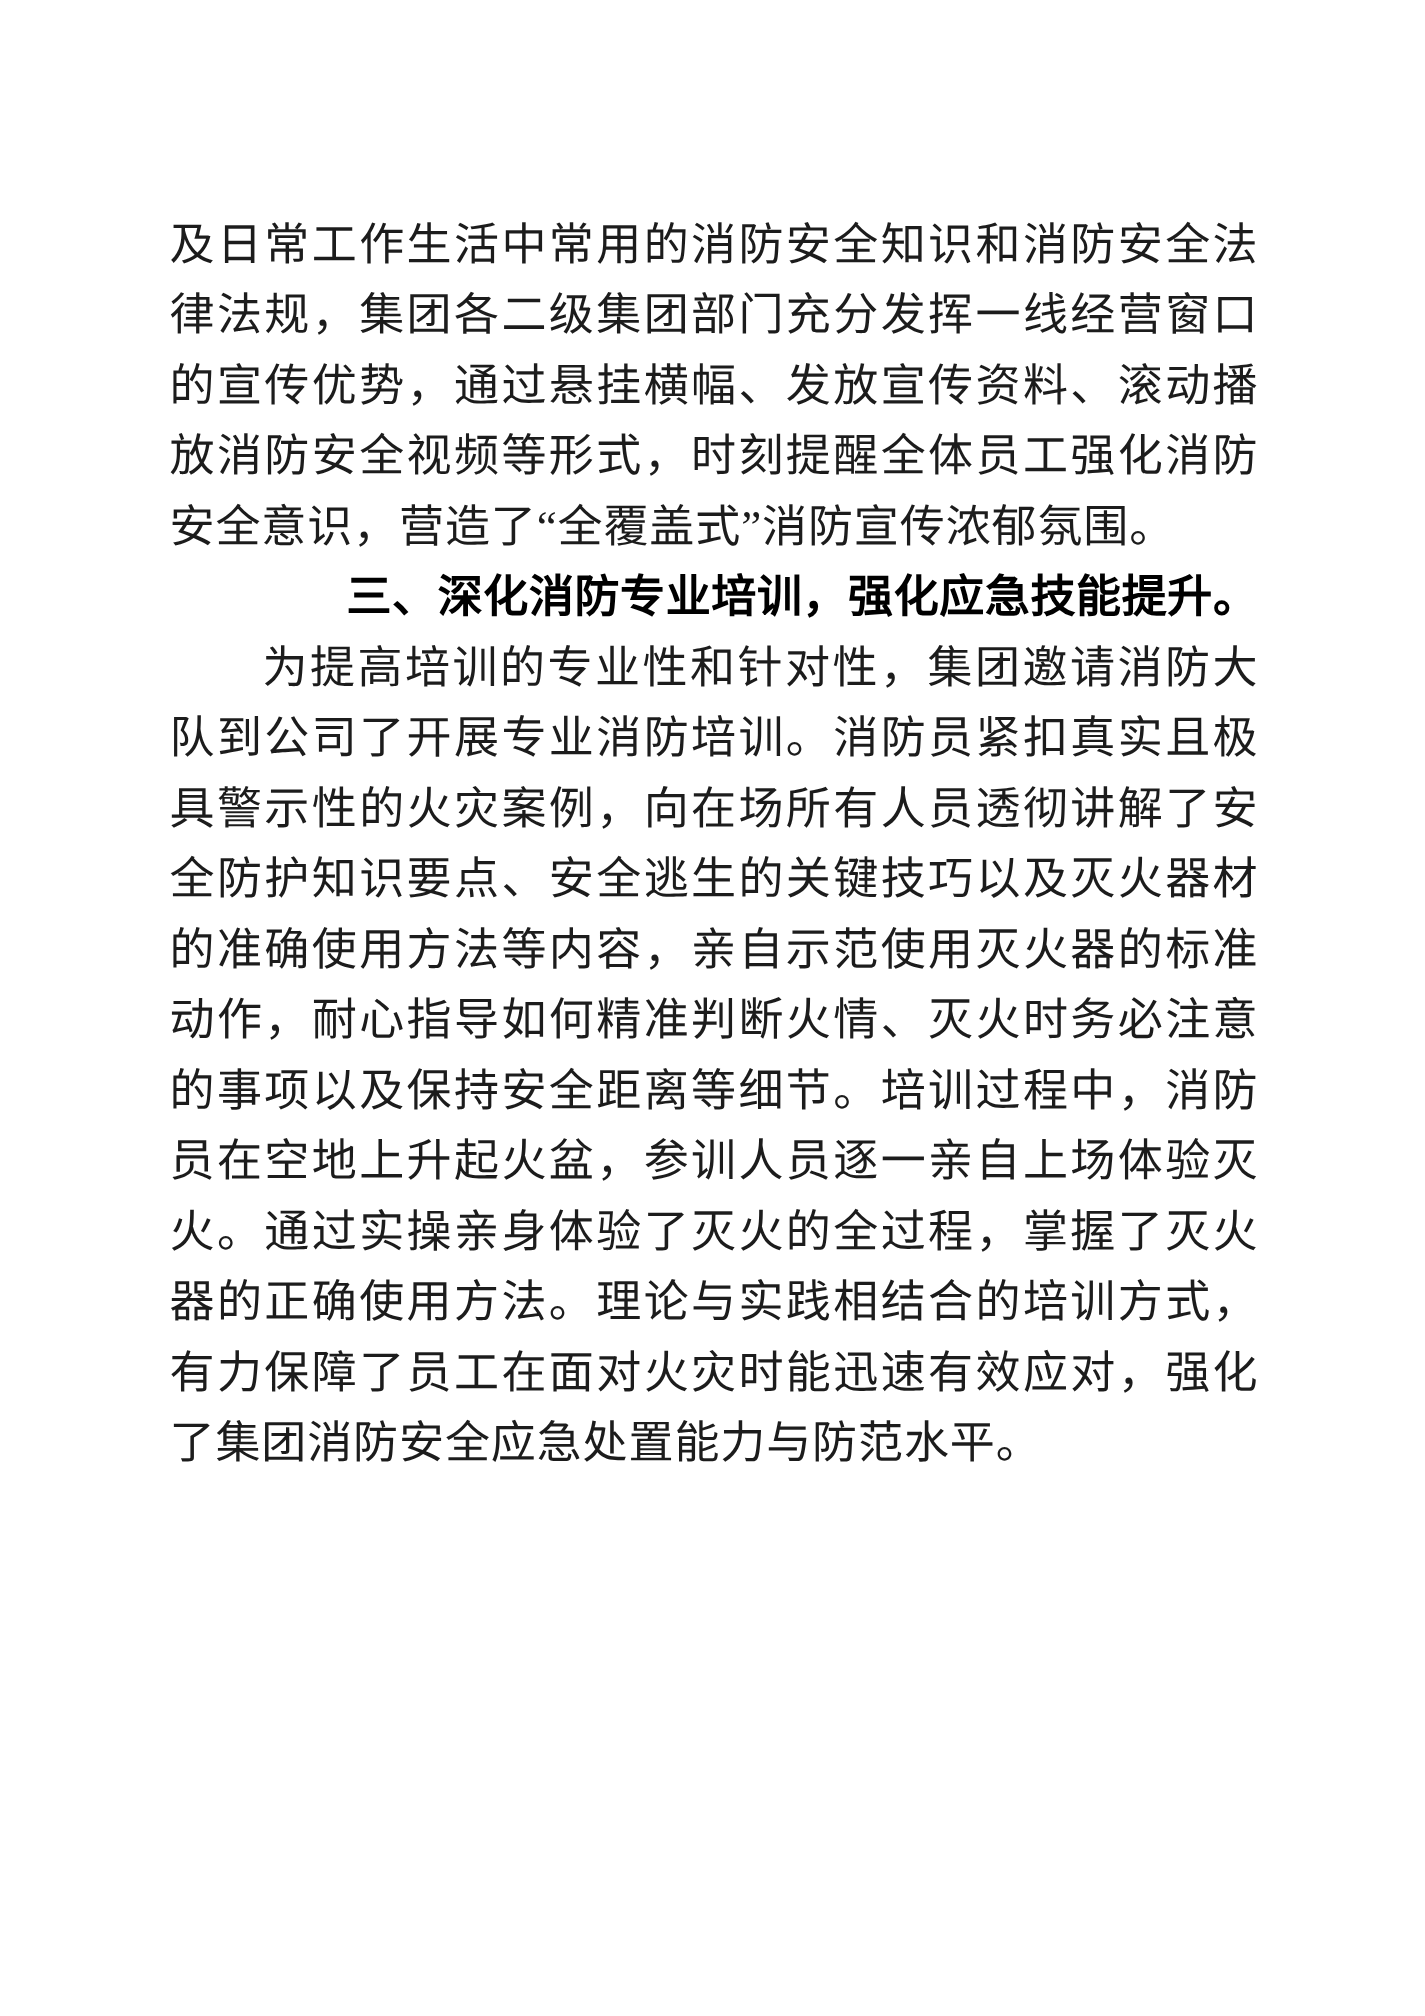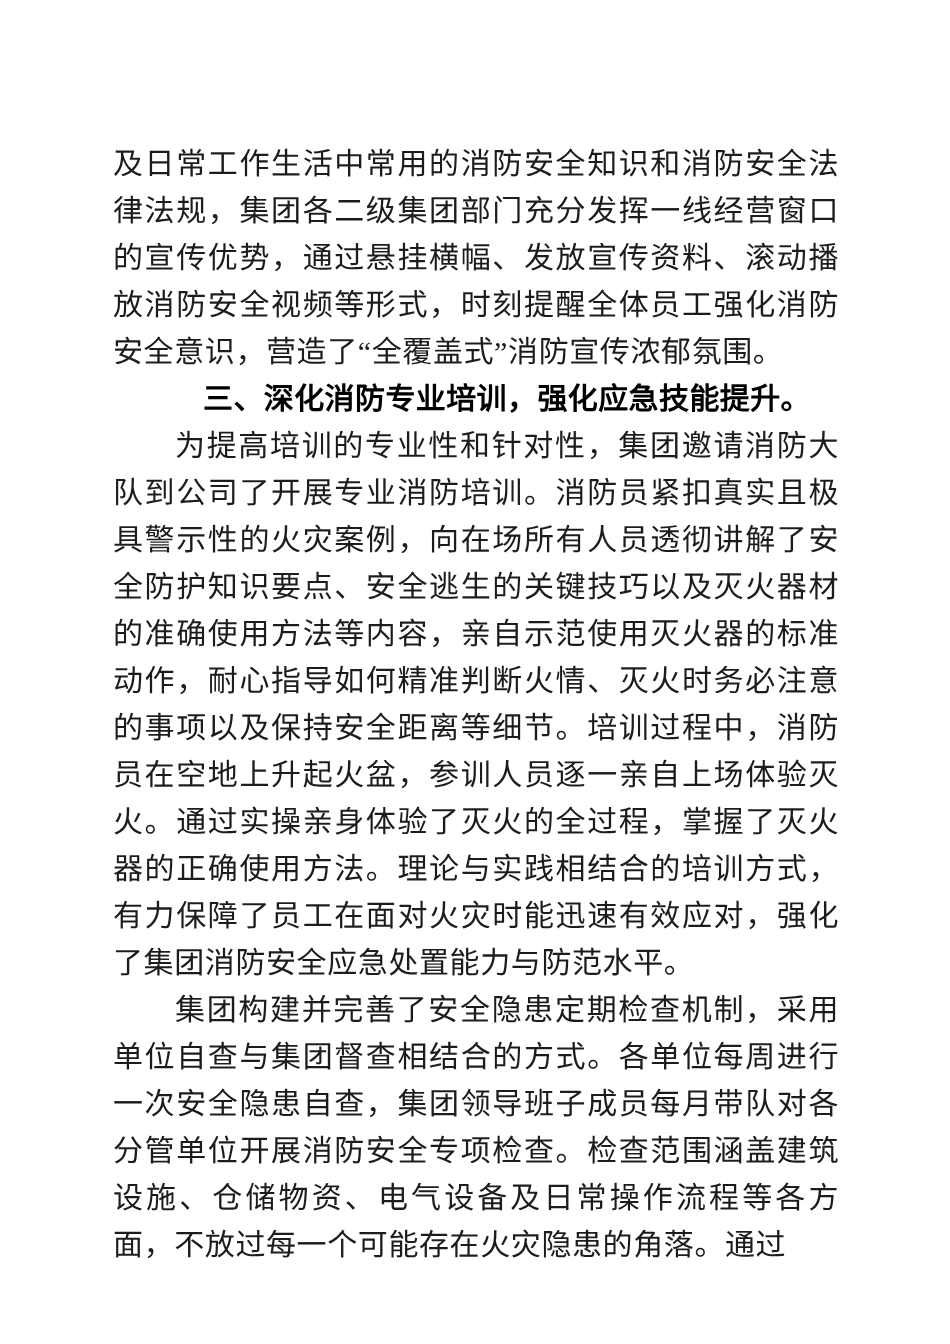--- a/index.html
+++ b/index.html
@@ -52,33 +52,32 @@
   
   .heading {
     margin: 0;
     font-family: "Liberation Sans", "DejaVu Sans", sans-serif;
     font-size: 30px;
     line-height: 47px;
     letter-spacing: 0.4px;
     font-weight: 700;
     color: #000000;
     text-indent: 62px;
-    text-align: center;
+    text-align: right;
     word-break: break-all;
   }
 </style>
 </head>
 <body>
 
 <div class="page">
   <div class="doc-body">
 
     <p class="para cont">及日常工作生活中常用的消防安全知识和消防安全法律法规，集团各二级集团部门充分发挥一线经营窗口的宣传优势，通过悬挂横幅、发放宣传资料、滚动播放消防安全视频等形式，时刻提醒全体员工强化消防安全意识，营造了“全覆盖式”消防宣传浓郁氛围。</p>
 
     <p class="heading">三、深化消防专业培训，强化应急技能提升。</p>
 
     <p class="para">为提高培训的专业性和针对性，集团邀请消防大队到公司了开展专业消防培训。消防员紧扣真实且极具警示性的火灾案例，向在场所有人员透彻讲解了安全防护知识要点、安全逃生的关键技巧以及灭火器材的准确使用方法等内容，亲自示范使用灭火器的标准动作，耐心指导如何精准判断火情、灭火时务必注意的事项以及保持安全距离等细节。培训过程中，消防员在空地上升起火盆，参训人员逐一亲自上场体验灭火。通过实操亲身体验了灭火的全过程，掌握了灭火器的正确使用方法。理论与实践相结合的培训方式，有力保障了员工在面对火灾时能迅速有效应对，强化了集团消防安全应急处置能力与防范水平。</p>
 
 
-    <p class="para">集团构建并完善了安全隐患定期检查机制，采用单位自查与集团督查相结合的方式。各单位每周进行一次安全隐患自查，集团领导班子成员每月带队对各分管单位开展消防安全专项检查。检查范围涵盖建筑设施、仓储物资、电气设备及日常操作流程等各方面，不放过每一个可能存在火灾隐患的角落。通过</p>
 
   </div>
 </div>
 
 </body></html>

